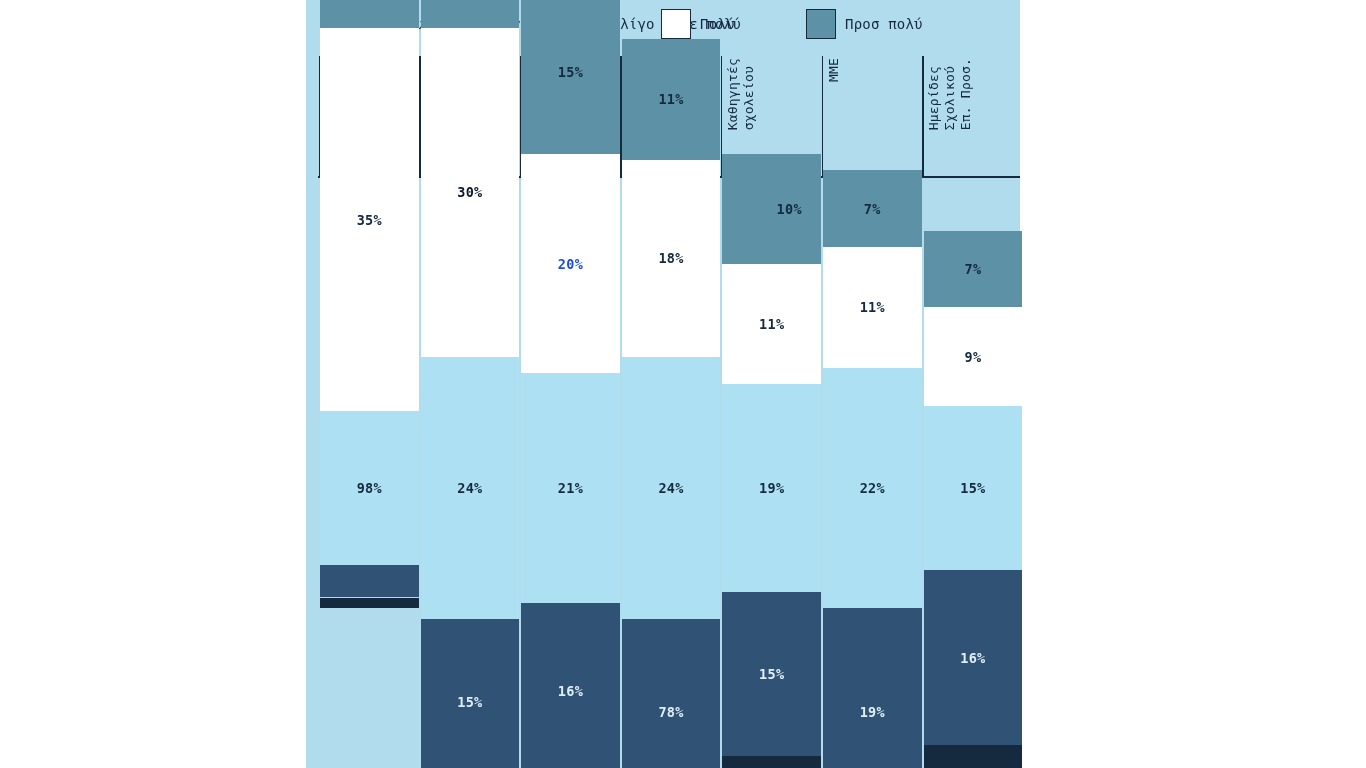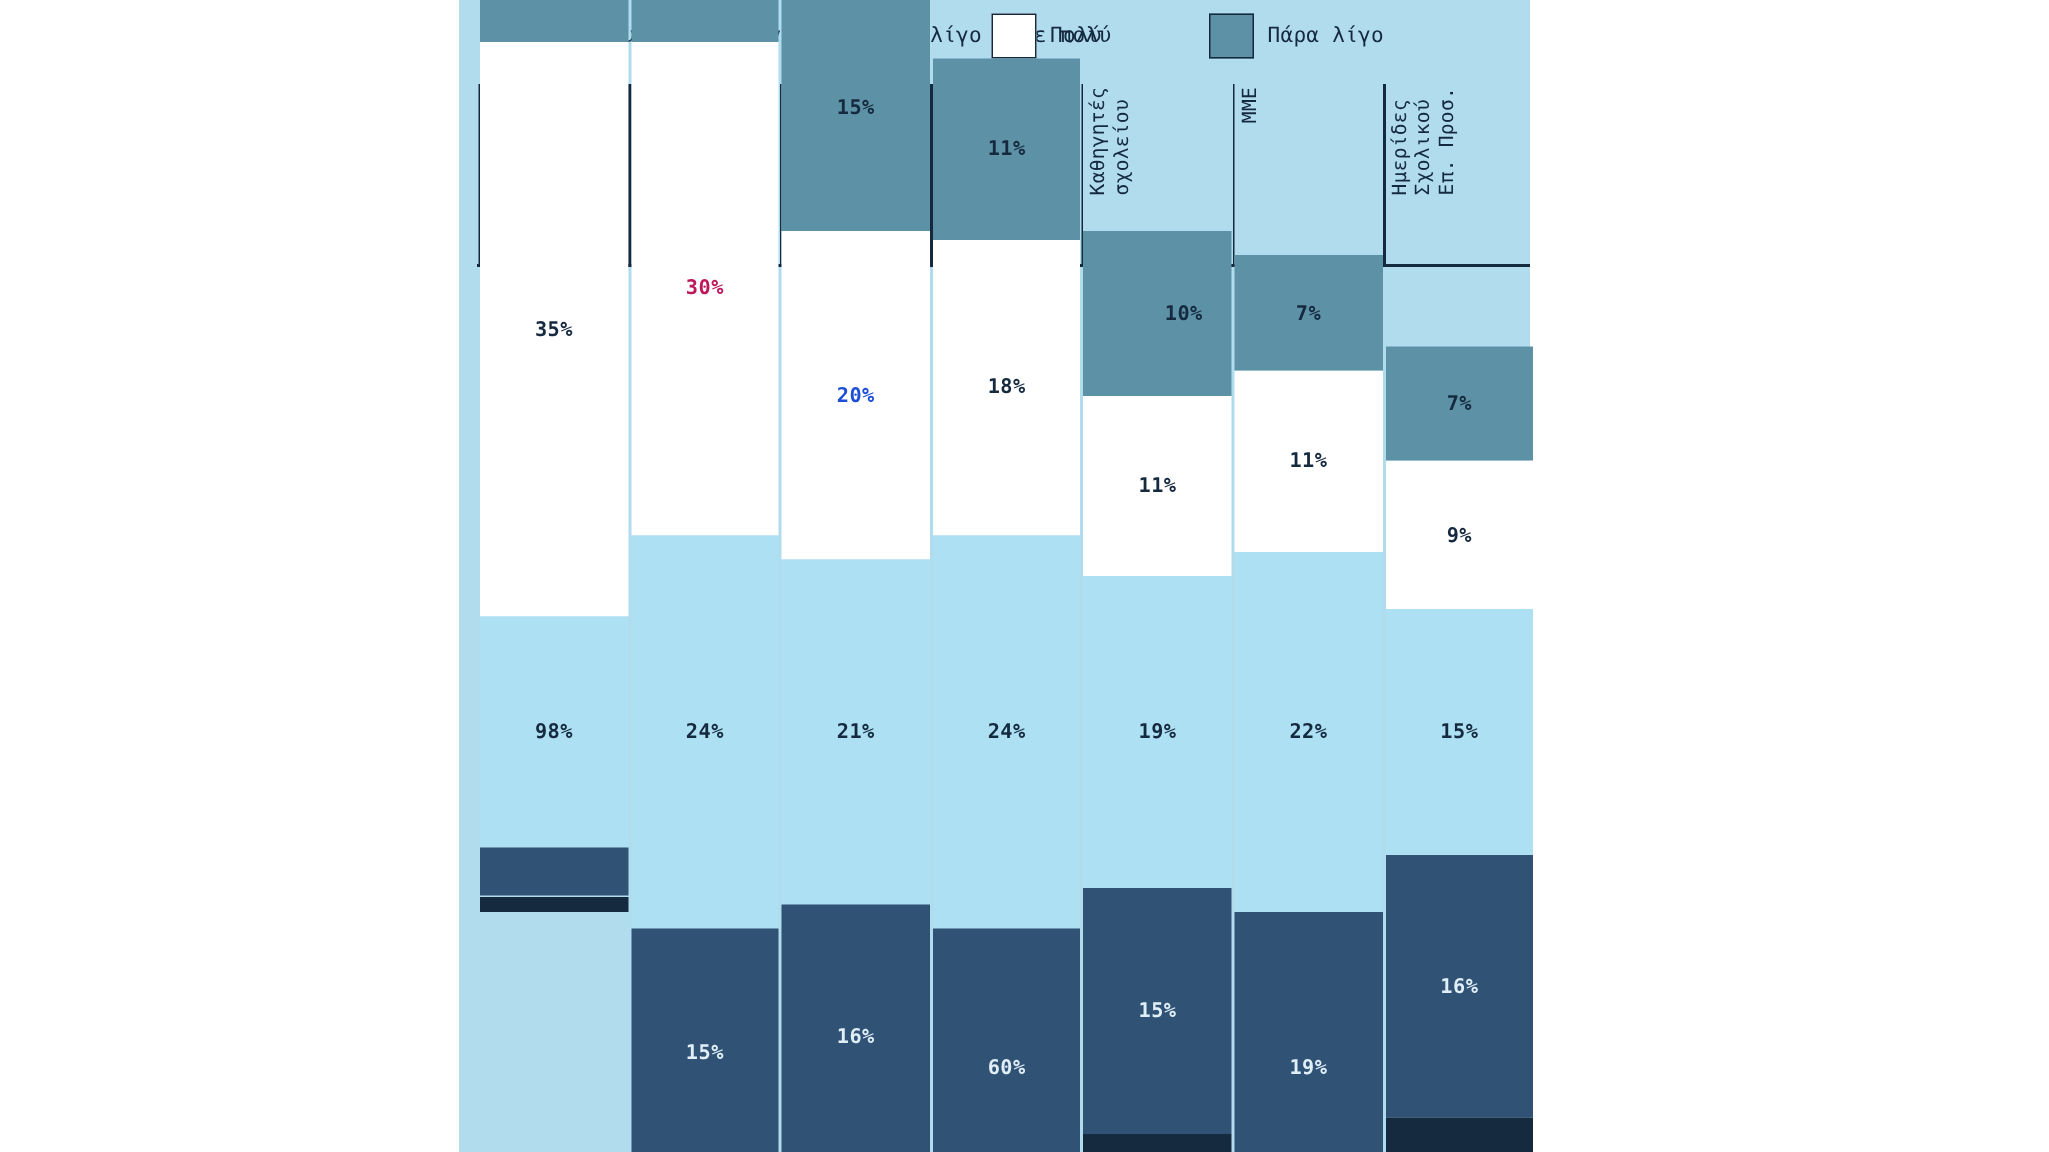--- a/index.html
+++ b/index.html
@@ -79,21 +79,21 @@
         <div class="legend-item" style="position: absolute; left: 232px;">
           <span class="swatch" style="background: rgb(173, 224, 242); border-color: rgb(21, 41, 63);"></span>
           <span class="legend-label">Ούτε λίγο ούτε πολύ</span>
         </div>
         <div class="legend-item" style="position: absolute; left: 355px;">
           <span class="swatch" style="background: rgb(255, 255, 255); border-color: rgb(21, 41, 63);"></span>
           <span class="legend-label">Πολύ</span>
         </div>
         <div class="legend-item" style="position: absolute; left: 500px;">
           <span class="swatch" style="background: rgb(93, 145, 165); border-color: rgb(21, 41, 63);"></span>
-          <span class="legend-label">Πάρα λίγο</span>
+          <span class="legend-label">Προσ πολύ</span>
         </div>
       </div>
 
     <div class="plot" id="plot">
       <div class="axis-base"></div>
     <div class="col-head" style="left: 16.5px; width: 100.6px;">
           <span>Προσωπική
 έρευνα</span>
         </div>
         <div class="axis-line" style="left: 12.5px;"></div>
@@ -111,21 +111,21 @@
           <div class="seg" style="top: 541.5px; height: 10.95px; background: rgb(21, 41, 63); color: rgb(223, 238, 247);">
             <span class="seg-label"></span>
           </div>
         </div>
         <div class="col-head" style="left: 117.1px; width: 100.6px;">
           <span>Κοινωνικός
 περίγυρος</span>
         </div>
         <div class="axis-line" style="left: 113.1px;"></div>
         <div class="bar" style="left: 114.6px; width: 98.6px; top: 0px; height: 712px;">
-          <div class="seg" style="top: -27.9px; height: 328.5px; background: rgb(255, 255, 255); color: #be185d;">
+          <div class="seg" style="top: -27.9px; height: 328.5px; background: rgb(255, 255, 255); color: #0f172a;">
             <span class="seg-label">30%</span>
           </div>
           <div class="seg" style="top: -257.85px; height: 229.95px; background: rgb(93, 145, 165); color: rgb(21, 41, 63);"></div>
           <div class="seg" style="top: 300.6px; height: 262.8px; background: rgb(173, 224, 242); color: rgb(21, 41, 63);">
             <span class="seg-label">24%</span>
           </div>
           <div class="seg" style="top: 563.4px; height: 164.25px; background: rgb(47, 82, 117); color: rgb(223, 238, 247);">
             <span class="seg-label">15%</span>
           </div>
         </div>
@@ -157,21 +157,21 @@
           <div class="seg" style="top: 103.5px; height: 197.1px; background: rgb(255, 255, 255); color: rgb(21, 41, 63);">
             <span class="seg-label">18%</span>
           </div>
           <div class="seg" style="top: -16.95px; height: 120.45px; background: rgb(93, 145, 165); color: rgb(21, 41, 63);">
             <span class="seg-label">11%</span>
           </div>
           <div class="seg" style="top: 300.6px; height: 262.8px; background: rgb(173, 224, 242); color: rgb(21, 41, 63);">
             <span class="seg-label">24%</span>
           </div>
           <div class="seg" style="top: 563.4px; height: 186.15px; background: rgb(47, 82, 117); color: rgb(223, 238, 247);">
-            <span class="seg-label">60%</span>
+            <span class="seg-label">78%</span>
           </div>
         </div>
         <div class="col-head" style="left: 418.9px; width: 100.6px;">
           <span>Καθηγητές
 σχολείου</span>
         </div>
         <div class="axis-line" style="left: 414.9px;"></div>
         <div class="bar" style="left: 416.4px; width: 98.6px; top: 0px; height: 712px;">
           <div class="seg" style="top: 207.525px; height: 120.45px; background: rgb(255, 255, 255); color: rgb(21, 41, 63);">
             <span class="seg-label">11%</span>

